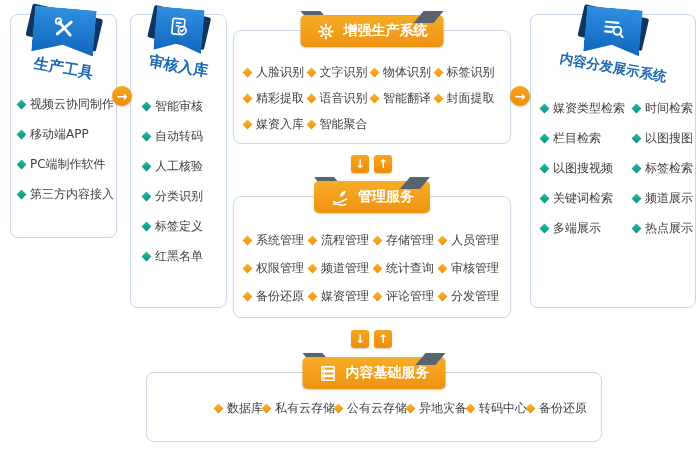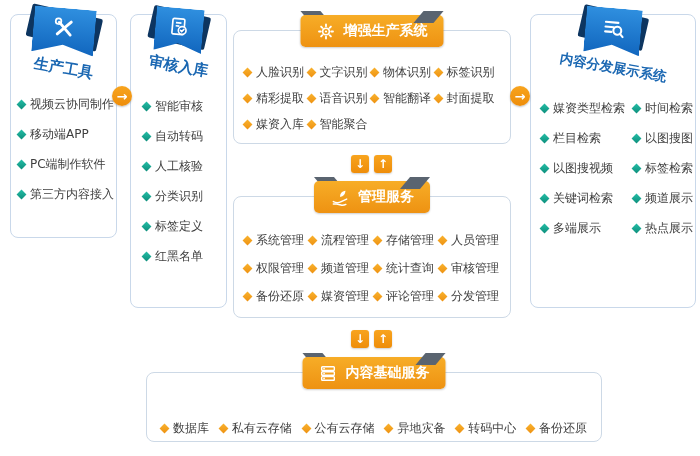--- a/index.html
+++ b/index.html
@@ -36,21 +36,21 @@
   .item{display:flex;align-items:center;height:14px;margin-bottom:16px;
     font-size:12px;white-space:nowrap;}
   .dm{width:7px;height:7px;transform:rotate(45deg);margin-right:5px;flex:none;}
   .dm-teal{background:linear-gradient(135deg,#24bda6,#0e8f7c);}
   .dm-orange{background:linear-gradient(135deg,#f9b22e,#ee9212);}
   .list{position:absolute;}
   .grid{position:absolute;display:grid;grid-template-columns:repeat(4,1fr);}
   .grid .item{margin-bottom:0;}
   .g3{row-gap:12px;}
   .g4{row-gap:14px;}
-  .row6{position:absolute;display:flex;justify-content:space-between;margin-top:20px;}
+  .row6{position:absolute;display:flex;justify-content:flex-end;}
   .row6 .item{margin-bottom:0;}
   .cols{position:absolute;display:flex;}
   
   .circle-arrow{position:absolute;width:20px;height:20px;border-radius:50%;
     background:linear-gradient(180deg,#f8a41e,#ee8d0a);color:#fff;display:flex;
     align-items:center;justify-content:center;font-size:13px;font-weight:700;z-index:4;
     box-shadow:0 1px 2px rgba(0,0,0,.25);}
   .updown{position:absolute;display:flex;gap:5px;z-index:4;}
   .sq{width:18px;height:18px;border-radius:3px;background:linear-gradient(180deg,#f8a41e,#ee8d0a);
     color:#fff;display:flex;align-items:center;justify-content:center;font-size:12px;font-weight:700;

